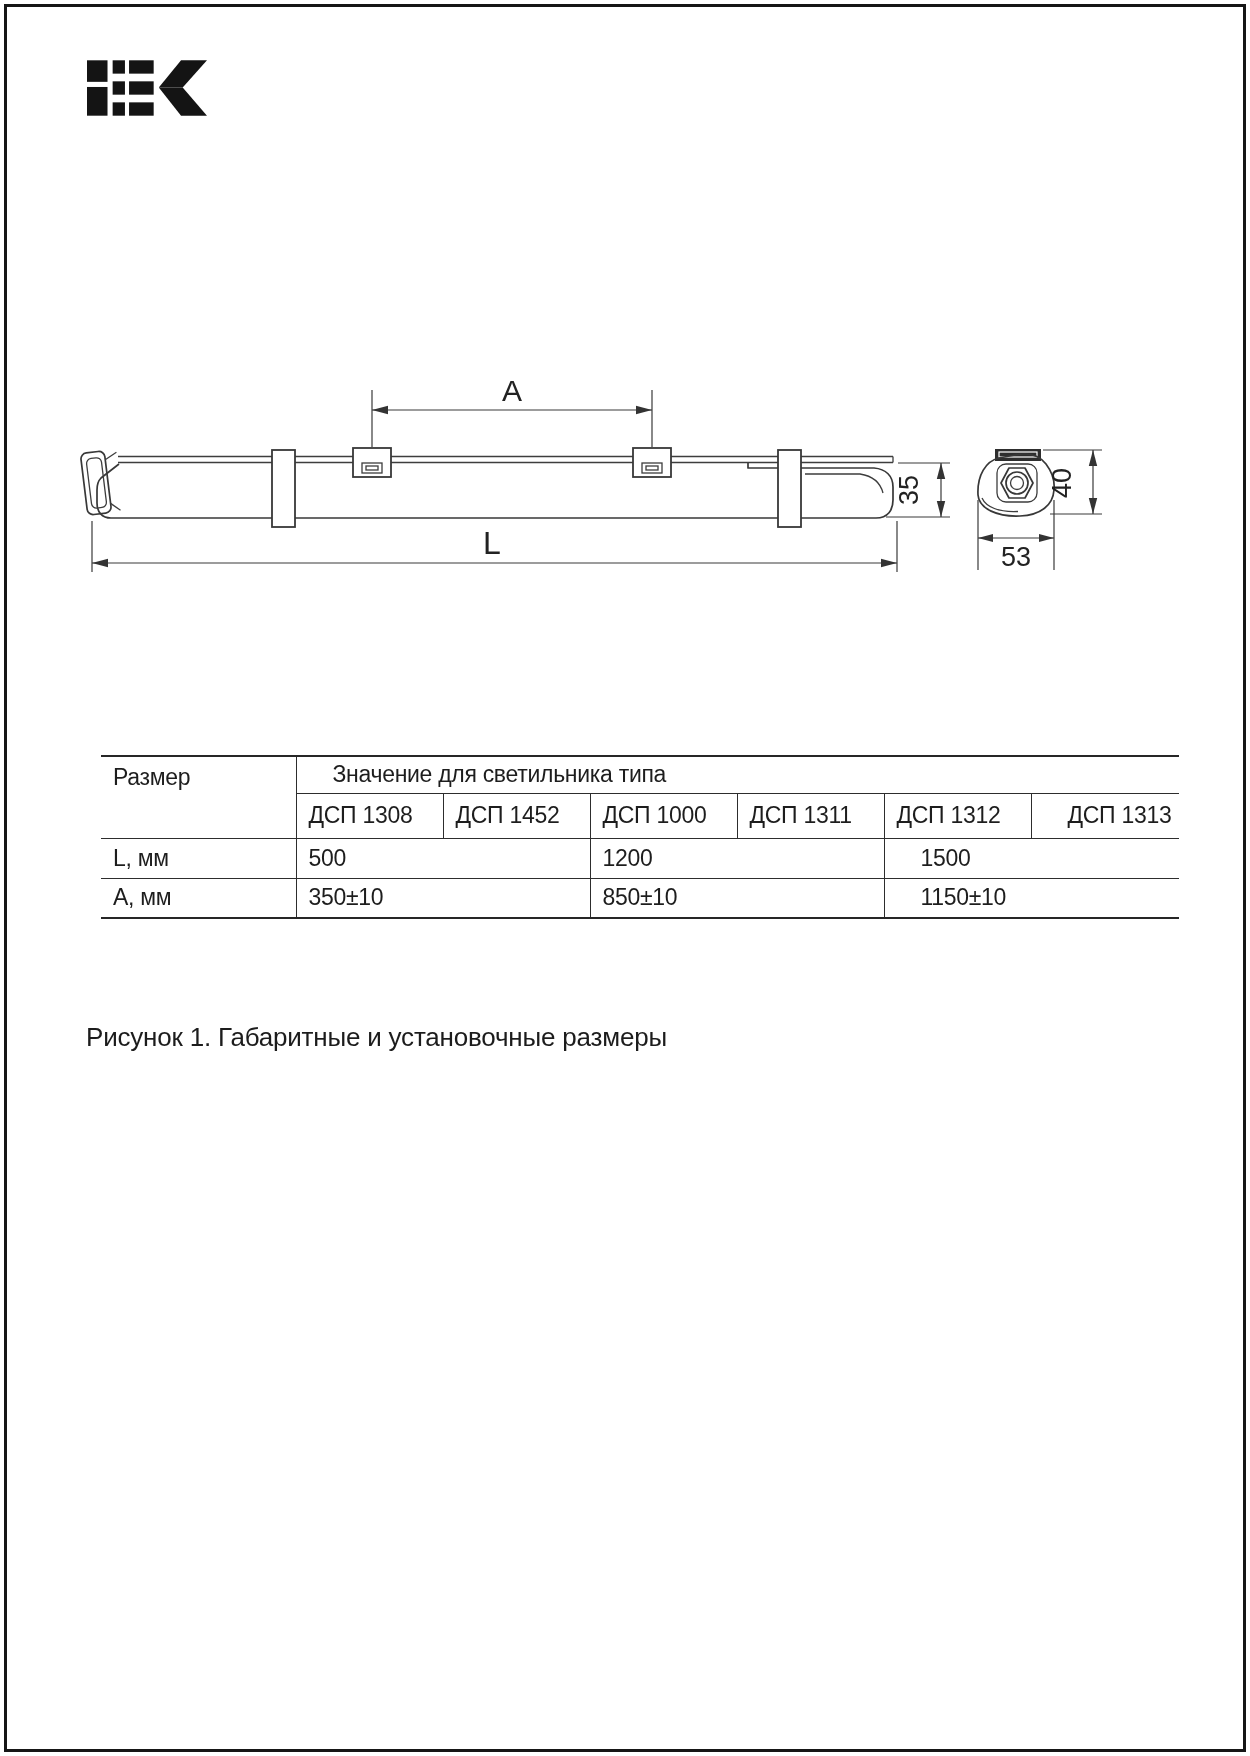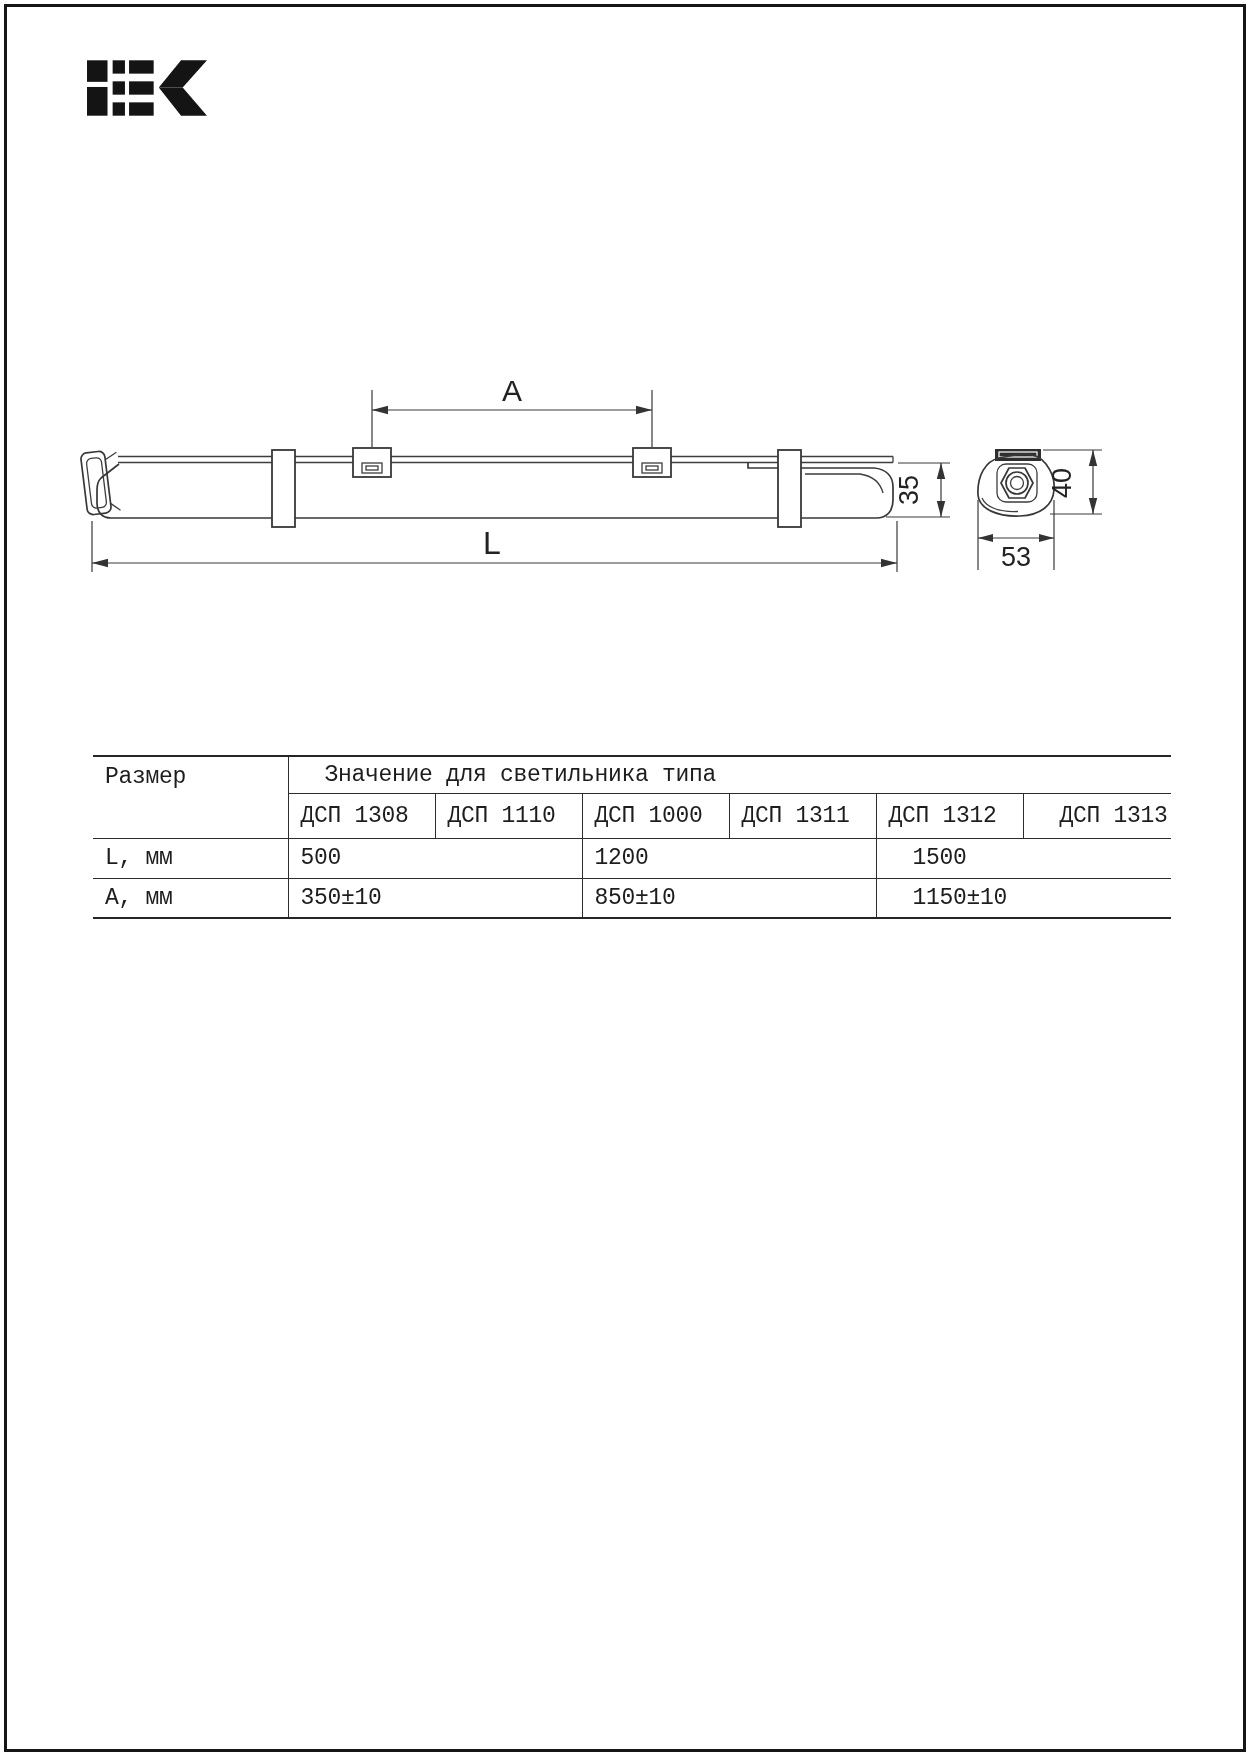--- a/index.html
+++ b/index.html
@@ -21,26 +21,25 @@
     position:absolute;left:87px;top:60px;width:120px;height:56px;
   }
   .drawing{
     position:absolute;left:60px;top:330px;width:1100px;height:260px;
   }
   .drawing text{
     font-family:"Liberation Sans","DejaVu Sans",sans-serif;
     fill:#222;
   }
   .spec-table{
-    position:absolute;left:93px;top:755px;
+    position:absolute;left:101px;top:755px;
     border-collapse:collapse;table-layout:fixed;
     width:1078px;
     border-top:2.4px solid #262626;
     border-bottom:2.4px solid #262626;
-    font-family:Liberation Mono, monospace;
   }
   .spec-table td{
     border:1.4px solid #2d2d2d;
     font-size:23px;
     letter-spacing:-0.3px;
     padding:0 4px 0 12px;
     vertical-align:middle;
     color:#1d1d1d;
     overflow:hidden;
     white-space:nowrap;
@@ -195,35 +194,36 @@
         <col style="width:147px">
         <col style="width:148px">
     </colgroup>
     <tbody>
       <tr class="row-h1">
         <td class="corner" rowspan="2">Размер</td>
         <td colspan="6">Значение для светильника типа</td>
       </tr>
       <tr class="row-h2">
         <td>ДСП 1308</td>
-        <td>ДСП 1110</td>
+        <td>ДСП 1452</td>
         <td>ДСП 1000</td>
         <td>ДСП 1311</td>
         <td>ДСП 1312</td>
         <td>ДСП 1313</td>
       </tr>
       <tr class="row-h3">
         <td>L, мм</td>
         <td colspan="2">500</td>
         <td colspan="2">1200</td>
         <td colspan="2">1500</td>
       </tr>
       <tr class="row-h4">
         <td>А, мм</td>
         <td colspan="2">350±10</td>
         <td colspan="2">850±10</td>
         <td colspan="2">1150±10</td>
       </tr>
     </tbody>
   </table>
 
+  <div class="caption">Рисунок 1. Габаритные и установочные размеры</div>
 
 </div>
 
 </body></html>

